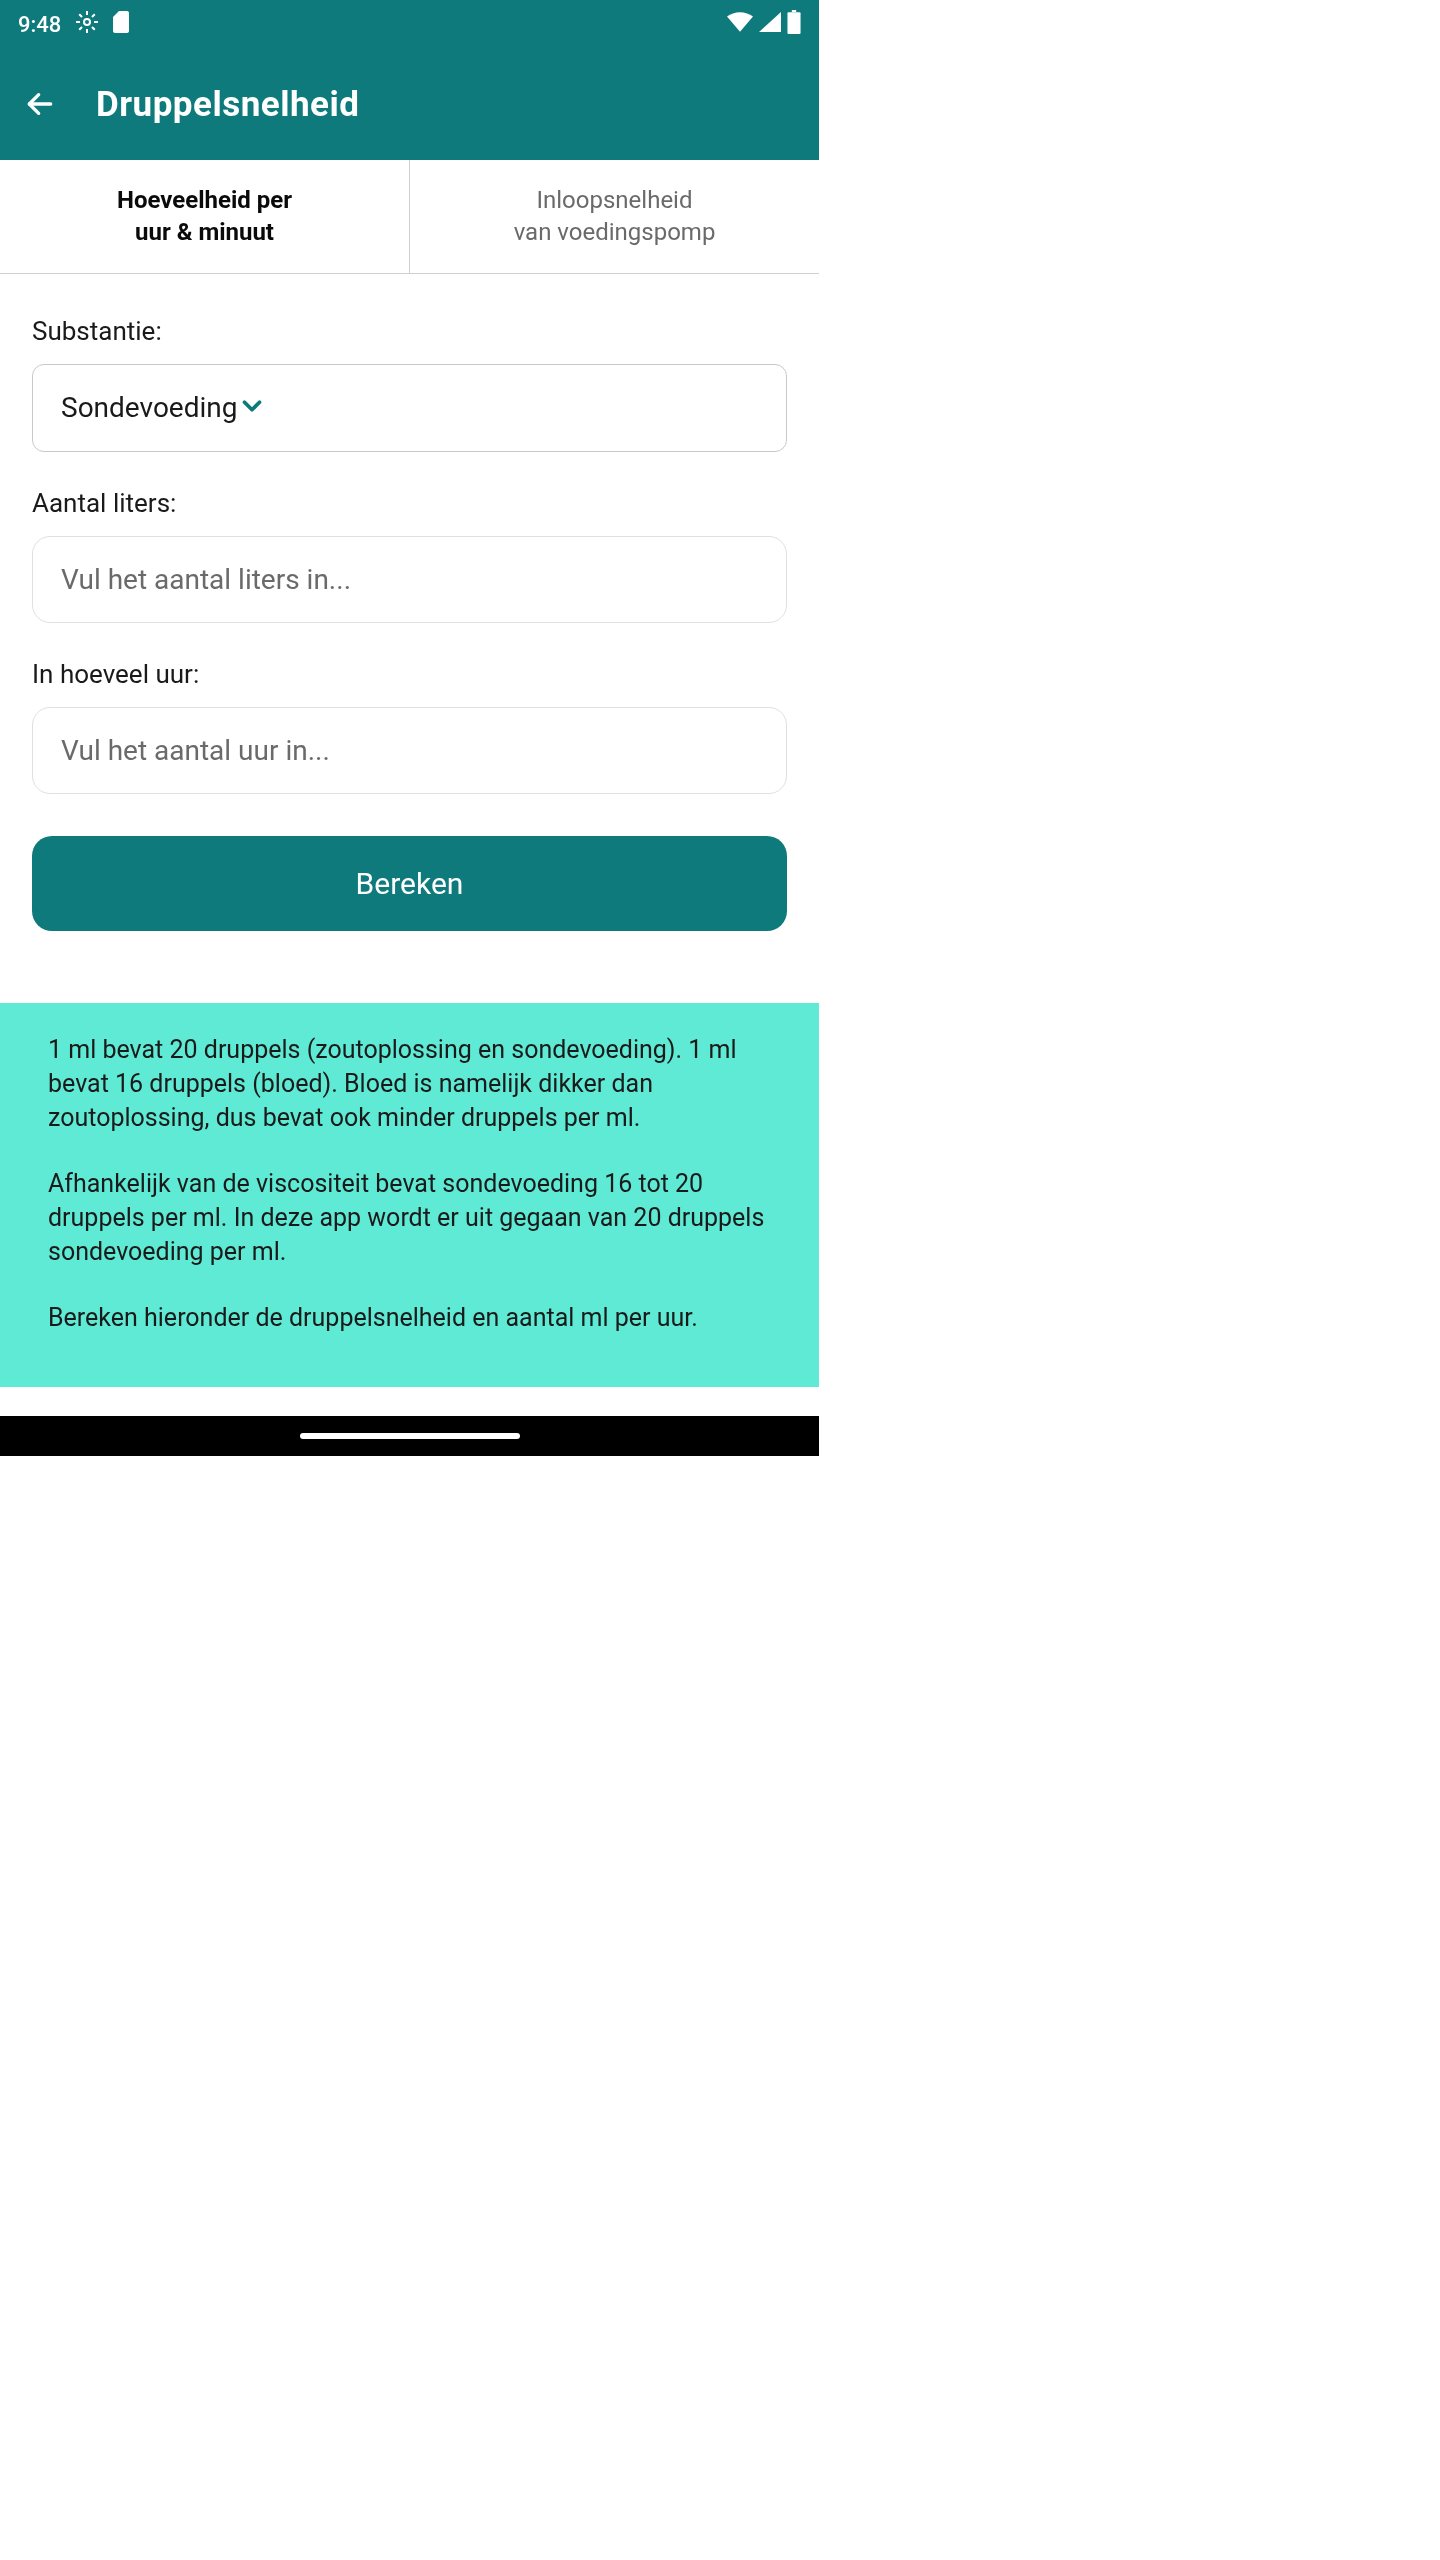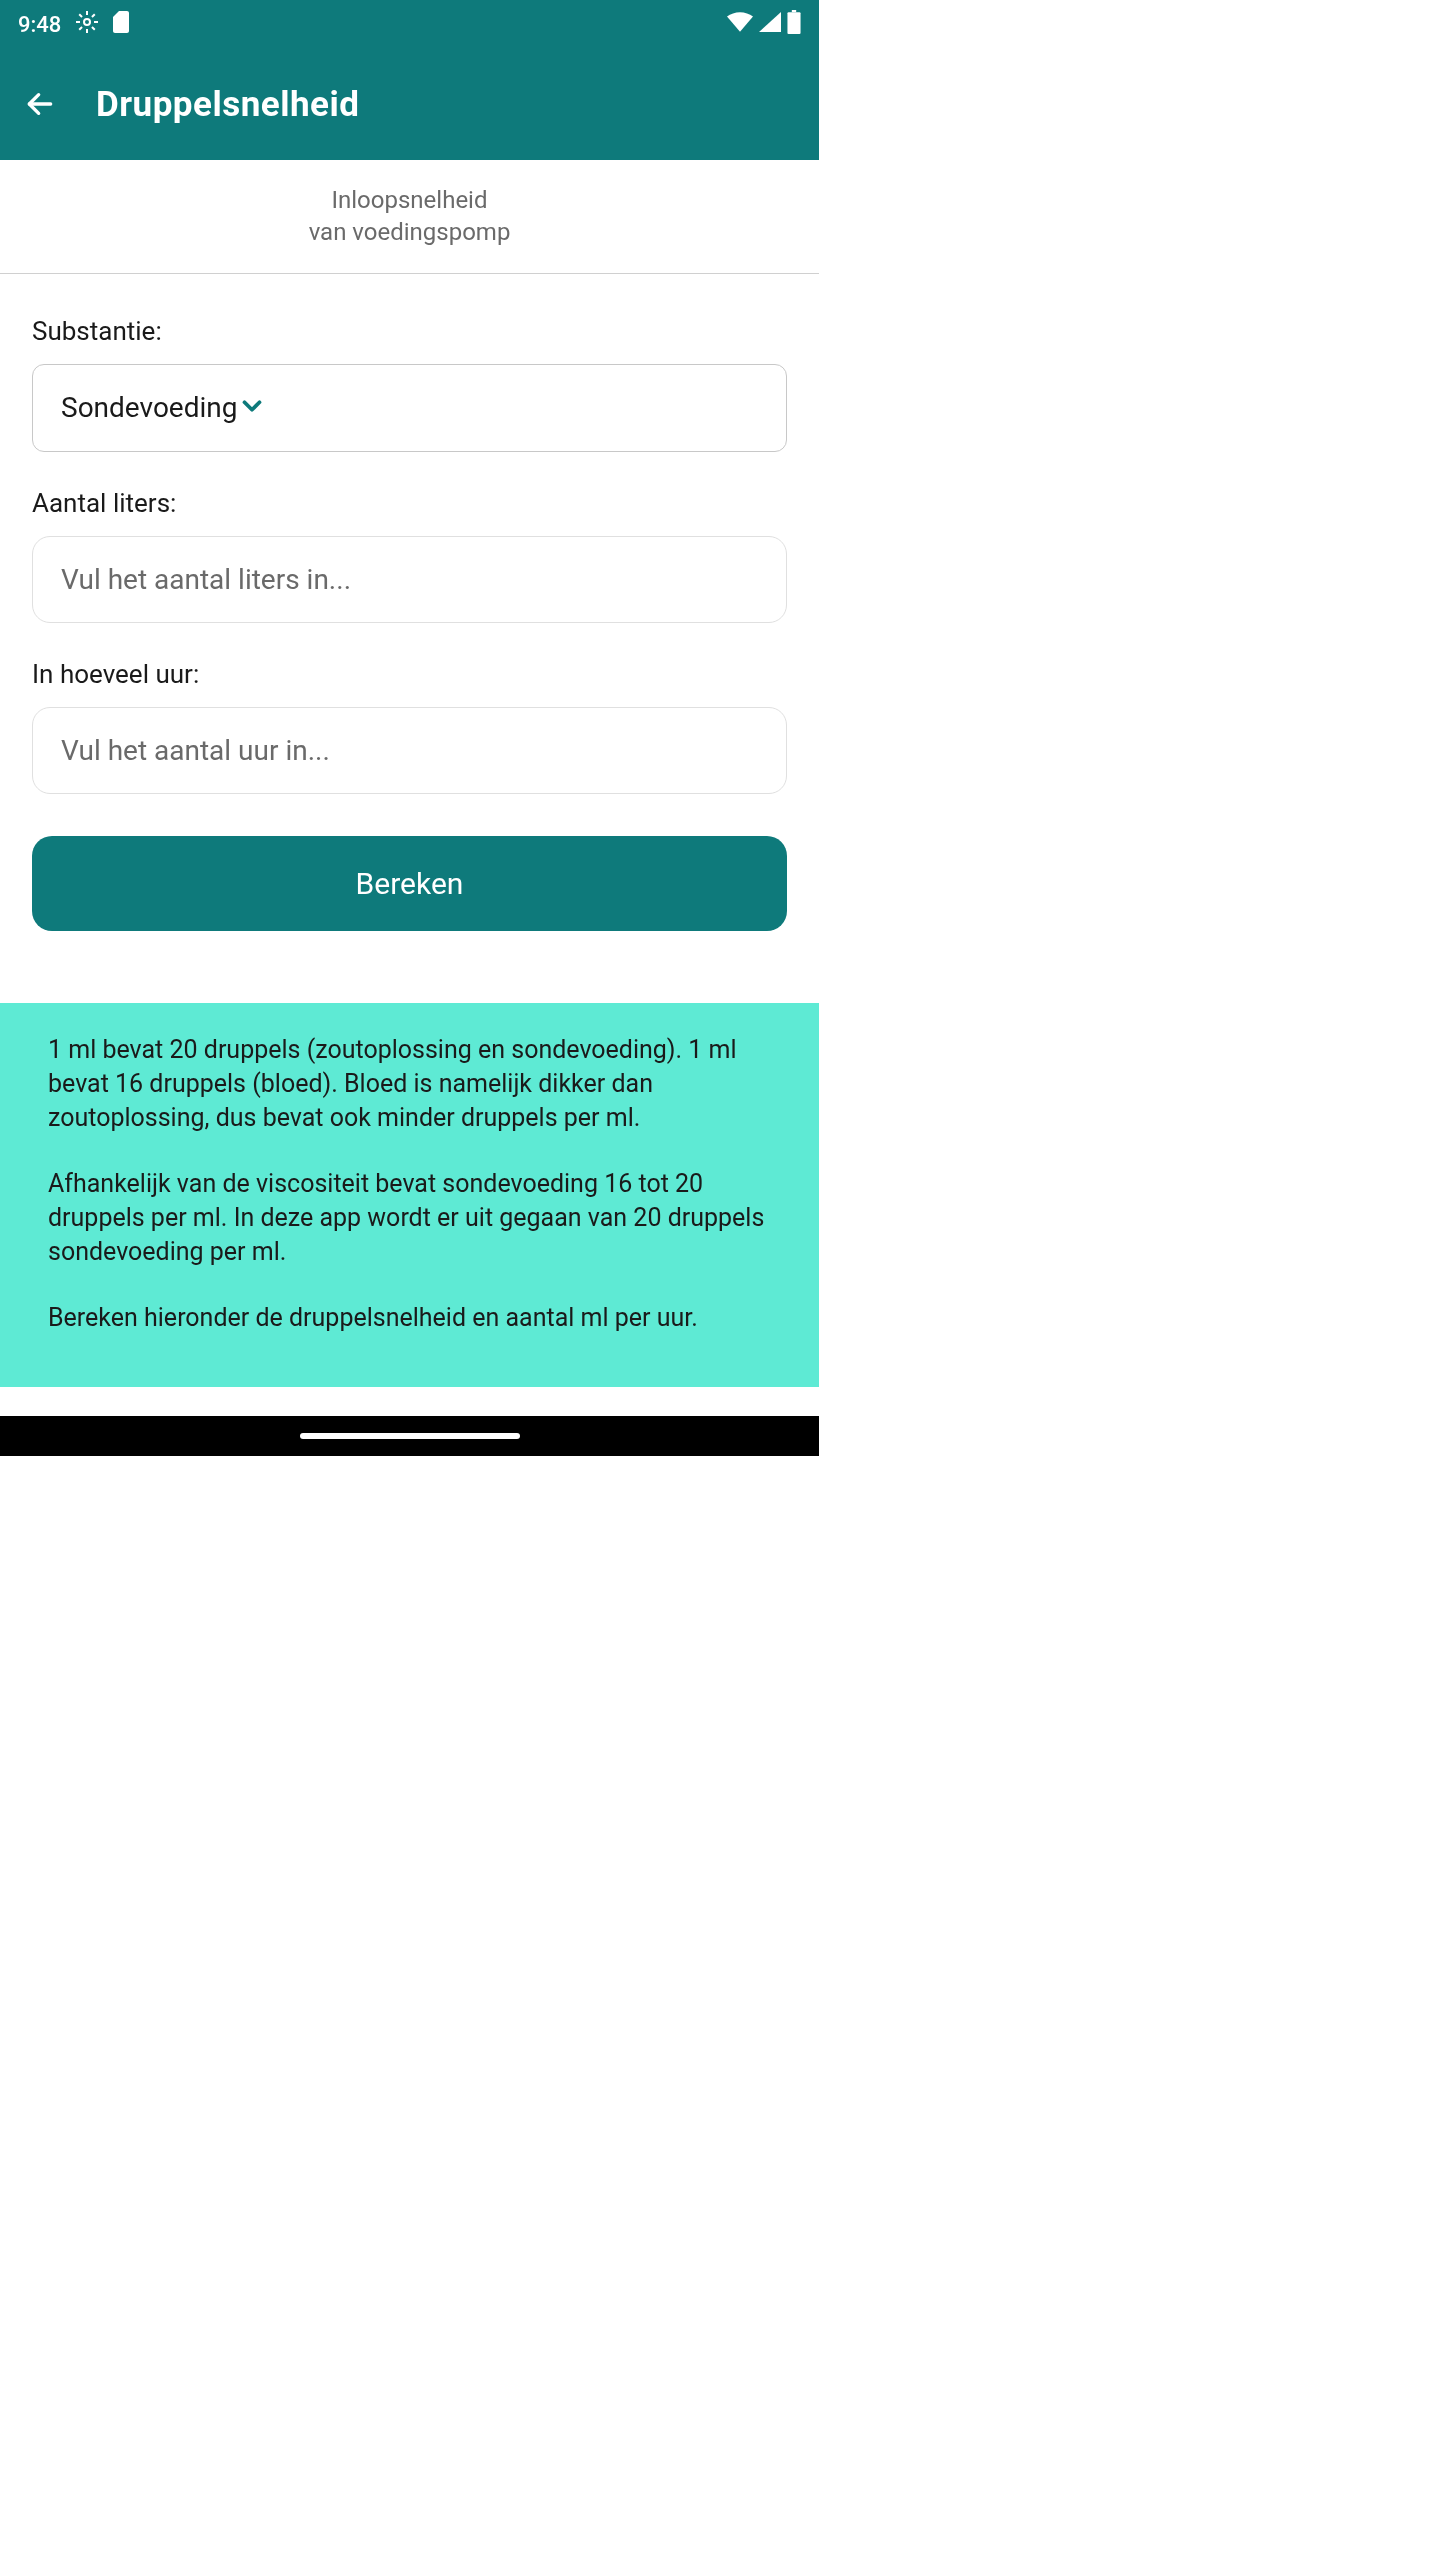--- a/index.html
+++ b/index.html
@@ -209,20 +209,24 @@
   <div class="back-button">
     <svg width="32" height="32" viewBox="0 0 24 24" fill="none" stroke="white" stroke-width="2.5" stroke-linecap="round" stroke-linejoin="round">
       <line x1="20" y1="12" x2="4" y2="12"></line>
       <polyline points="11 19 4 12 11 5"></polyline>
     </svg>
   </div>
   <div class="app-title">Druppelsnelheid</div>
 </div>
 
 <div class="tabs">
+  <div class="tab active">
+    <span style="white-space: pre-line;">Hoeveelheid per
+uur &amp; minuut</span>
+  </div>
   <div class="tab inactive">
     <span style="white-space: pre-line;">Inloopsnelheid
 van voedingspomp</span>
   </div>
 </div>
 
 <div class="form-section">
   <div class="field-label">Substantie:</div>
   <div class="dropdown">
     <span class="dropdown-value">Sondevoeding</span>

